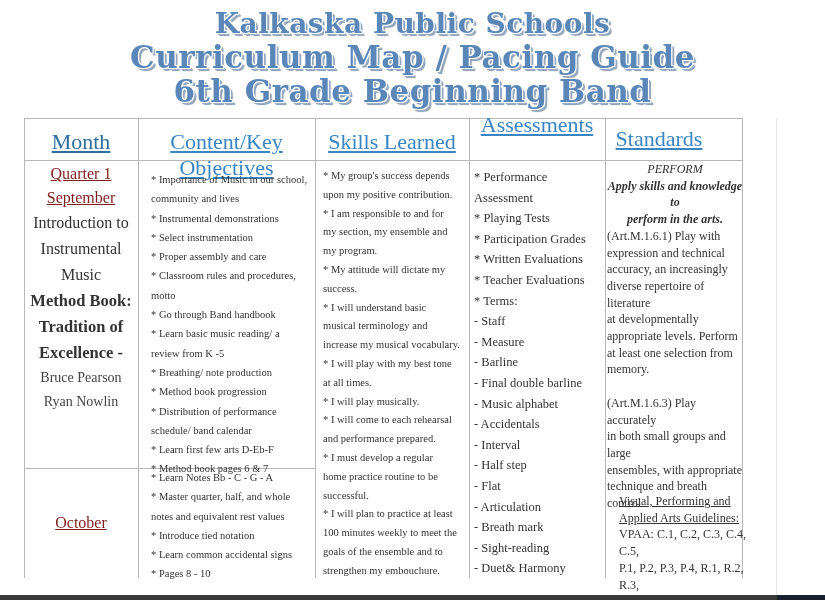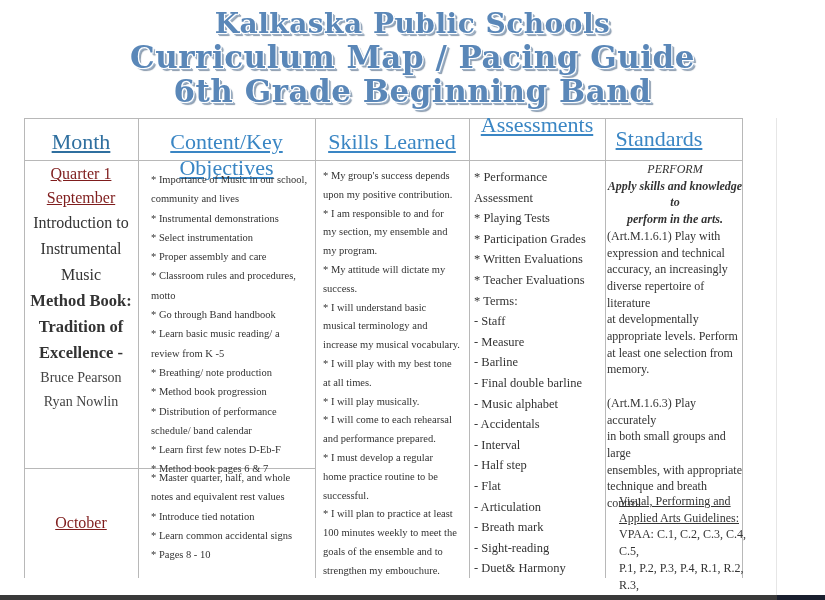--- a/index.html
+++ b/index.html
@@ -98,24 +98,25 @@
   <div>*  Proper assembly and care</div>
   <div>*  Classroom rules and   procedures,</div>
   <div>motto</div>
   <div>*  Go through Band handbook</div>
   <div>*  Learn basic music reading/ a</div>
   <div>review from K -5</div>
   <div>*  Breathing/ note production</div>
   <div>*  Method book progression</div>
   <div>*  Distribution of performance</div>
   <div>schedule/ band calendar</div>
-  <div>*  Learn first few notes D-Eb-F</div>
+  <div>*  Learn first few arts D-Eb-F</div>
   <div>*  Method book pages 6 &amp; 7</div>
 </div>
 <div class="cell small" style="left:151px; top:468px; width:165px;">
+  <div>*  Learn Notes Bb - C - G - A</div>
   <div>*  Master quarter, half, and whole</div>
   <div>notes and equivalent rest values</div>
   <div>*  Introduce tied notation</div>
   <div>*  Learn common accidental signs</div>
   <div>*  Pages 8 - 10</div>
 </div>
 
 <div class="cell small" style="left:323px; top:167px; width:148px; line-height:18.8px;">
   <div>*  My group's success depends</div>
   <div>upon my positive contribution.</div>

